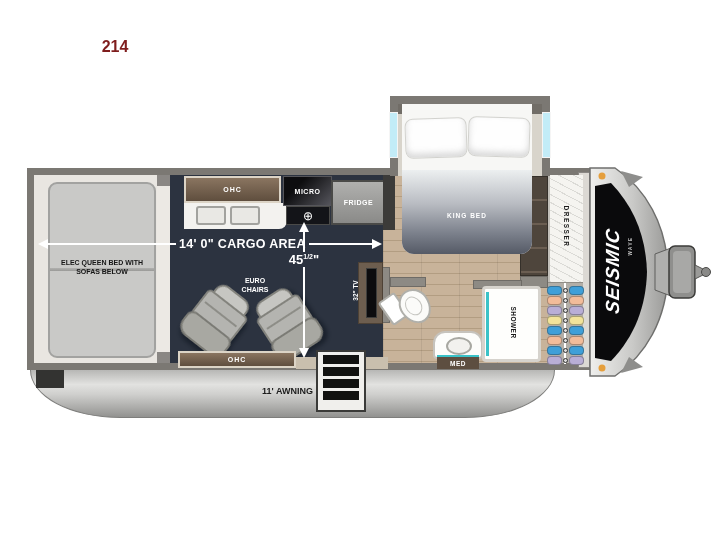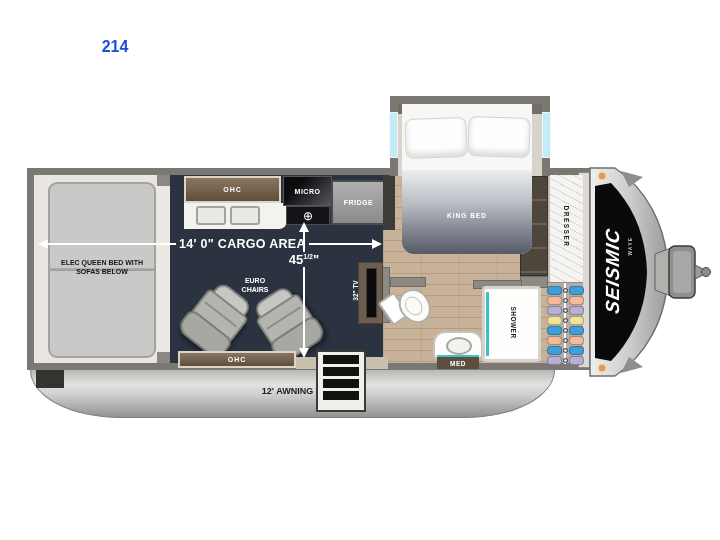--- a/index.html
+++ b/index.html
@@ -32,26 +32,26 @@
   .cl-hook{width:3px;height:3px;border:1px solid #333;border-radius:50%;background:#ddd;flex:none;}
   .pillow{position:absolute;background:#fefefe;border:1px solid #d2d2ce;border-radius:8px;
           box-shadow:inset 0 -4px 6px rgba(150,150,150,.35);}
   .wallstub{position:absolute;background:#8d8a84;border:1px solid #6e6b66;box-sizing:border-box;}
 </style>
 </head>
 <body>
 
 <div id="canvas">
 
-  <div class="lbl dark-lbl" style="left:90px;top:38px;width:50px;font-size:16px;color:#1d4ed8;text-align:center;">214</div>
+  <div class="lbl dark-lbl" style="left:90px;top:38px;width:50px;font-size:16px;color:#7f1d1d;text-align:center;">214</div>
 
   <div class="abs" style="left:30px;top:366px;width:525px;height:52px;z-index:0;
               background:linear-gradient(180deg,#aeaeac,#e2e2e0 35%,#cfcfcd 55%,#929290);
               border:1px solid #7e7e7c;border-radius:6px 6px 90px 90px / 4px 4px 48px 48px;"></div>
-  <div class="lbl dark-lbl" style="left:250px;top:386px;width:75px;font-size:9px;z-index:1;color:#1c1c1c;">12' AWNING</div>
+  <div class="lbl dark-lbl" style="left:250px;top:386px;width:75px;font-size:9px;z-index:1;color:#1c1c1c;">11' AWNING</div>
   <div class="abs" style="left:36px;top:370px;width:28px;height:18px;background:#333331;z-index:0;"></div>
 
   <div class="abs" style="left:27px;top:168px;width:563px;height:202px;border:7px solid #7b7873;background:#e9e6e1;z-index:1;"></div>
 
   <div class="abs" style="left:578px;top:172px;width:12px;height:196px;background:#dcd9d4;border:1px solid #8a8784;z-index:1;"></div>
 
   <div class="abs" style="left:170px;top:175px;width:213px;height:188px;background:#2c3340;z-index:2;"></div>
   <div class="abs" style="left:383px;top:175px;width:200px;height:188px;z-index:2;
               background-image:repeating-linear-gradient(90deg,rgba(0,0,0,.07) 0 1px,transparent 1px 38px),
                                repeating-linear-gradient(180deg,#c8b39a 0 10px,#b29d82 10px 11px);"></div>

